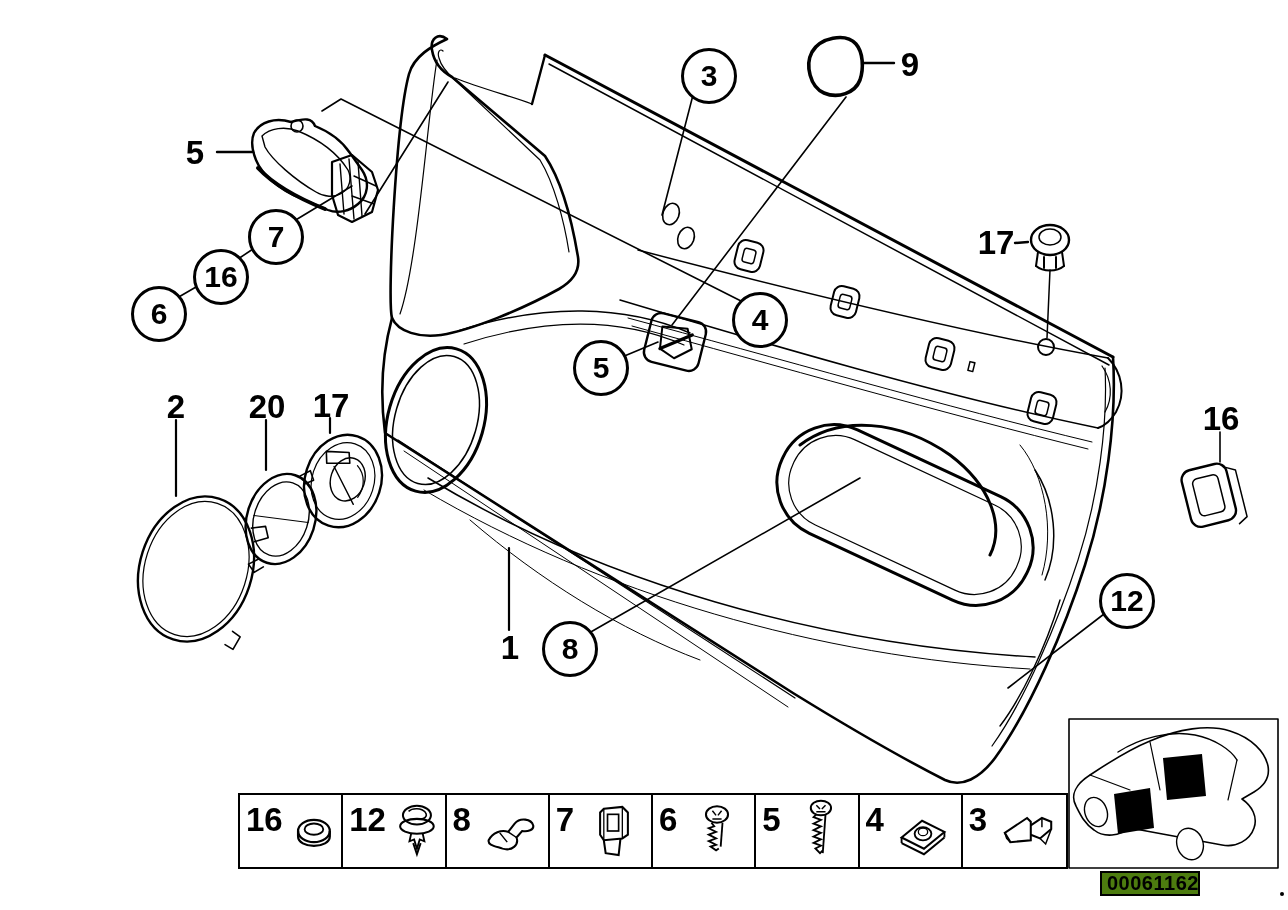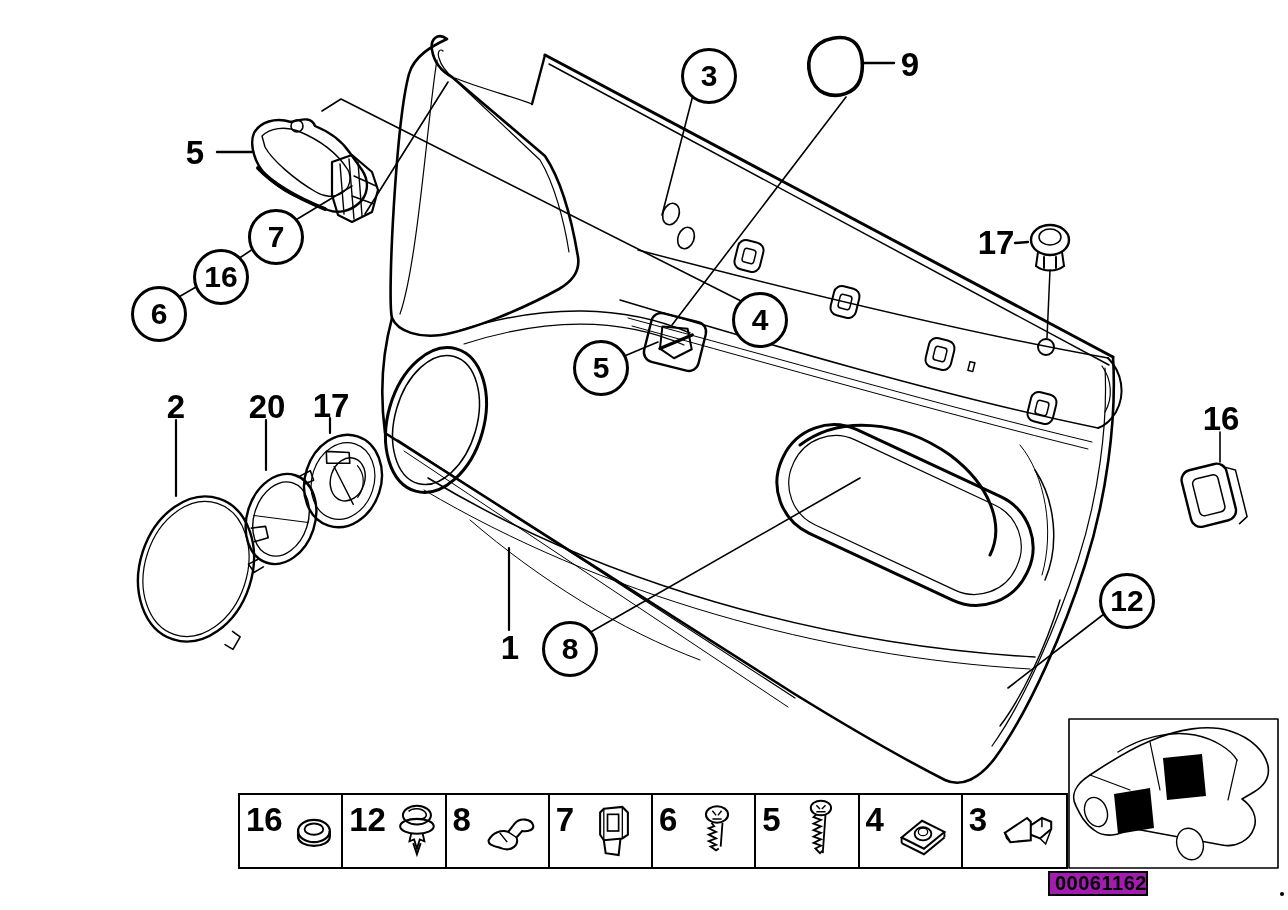--- a/index.html
+++ b/index.html
@@ -16,22 +16,22 @@
       font-size:30px;font-weight:bold;line-height:1;}
   
   #legend{position:absolute;left:238px;top:793px;width:830px;height:76px;z-index:2;
           border:2px solid #000;box-sizing:border-box;background:#fff;
           display:grid;grid-template-columns:repeat(8,1fr);}
   .lcell{border-right:2px solid #000;box-sizing:border-box;display:flex;align-items:center;padding:2px 0 2px 6px;background:#fff;}
   .lcell:last-child{border-right:none;}
   .lnum{font-size:33px;font-weight:bold;line-height:1;margin-right:2px;align-self:flex-start;padding-top:6px;}
   .licon{flex:1;display:flex;align-items:center;justify-content:center;}
   
-  #pnbox{position:absolute;left:1048px;top:871px;width:100px;height:25px;z-index:2;
-         border:2px solid #000;box-sizing:border-box;background:#a21caf;
+  #pnbox{position:absolute;left:1100px;top:871px;width:100px;height:25px;z-index:2;
+         border:2px solid #000;box-sizing:border-box;background:#4d7c0f;
          display:flex;align-items:center;padding-left:5px;
          font-size:20px;font-weight:bold;letter-spacing:0.5px;}
 </style>
 </head>
 <body>
 
 <div id="stage">
 
   <svg id="art" width="1288" height="910" viewBox="0 0 1288 910">
     <g stroke="#000" fill="none" stroke-linecap="round" stroke-linejoin="round">

